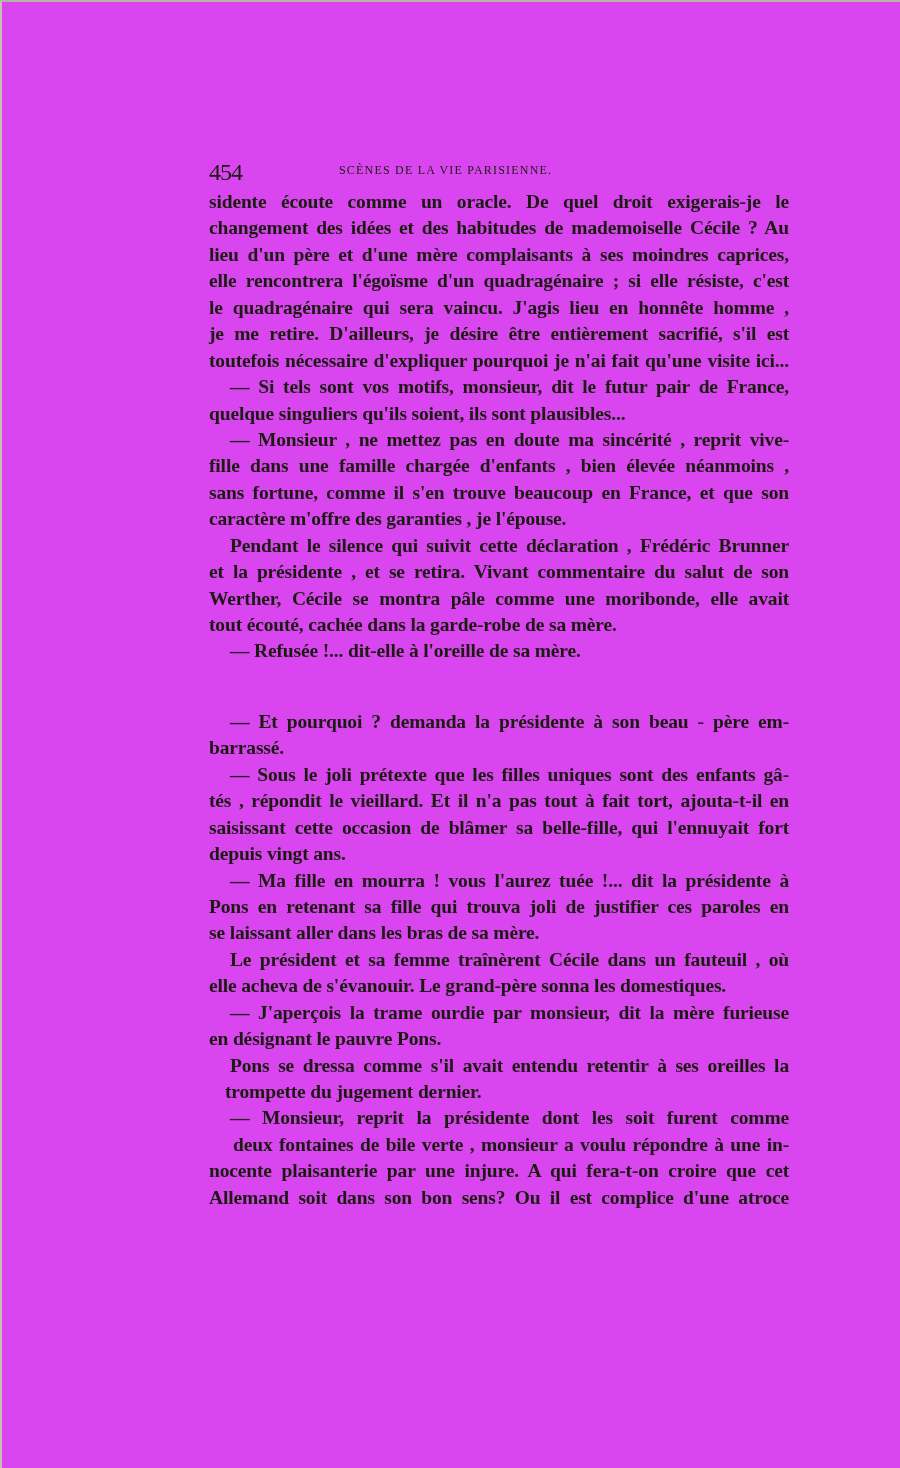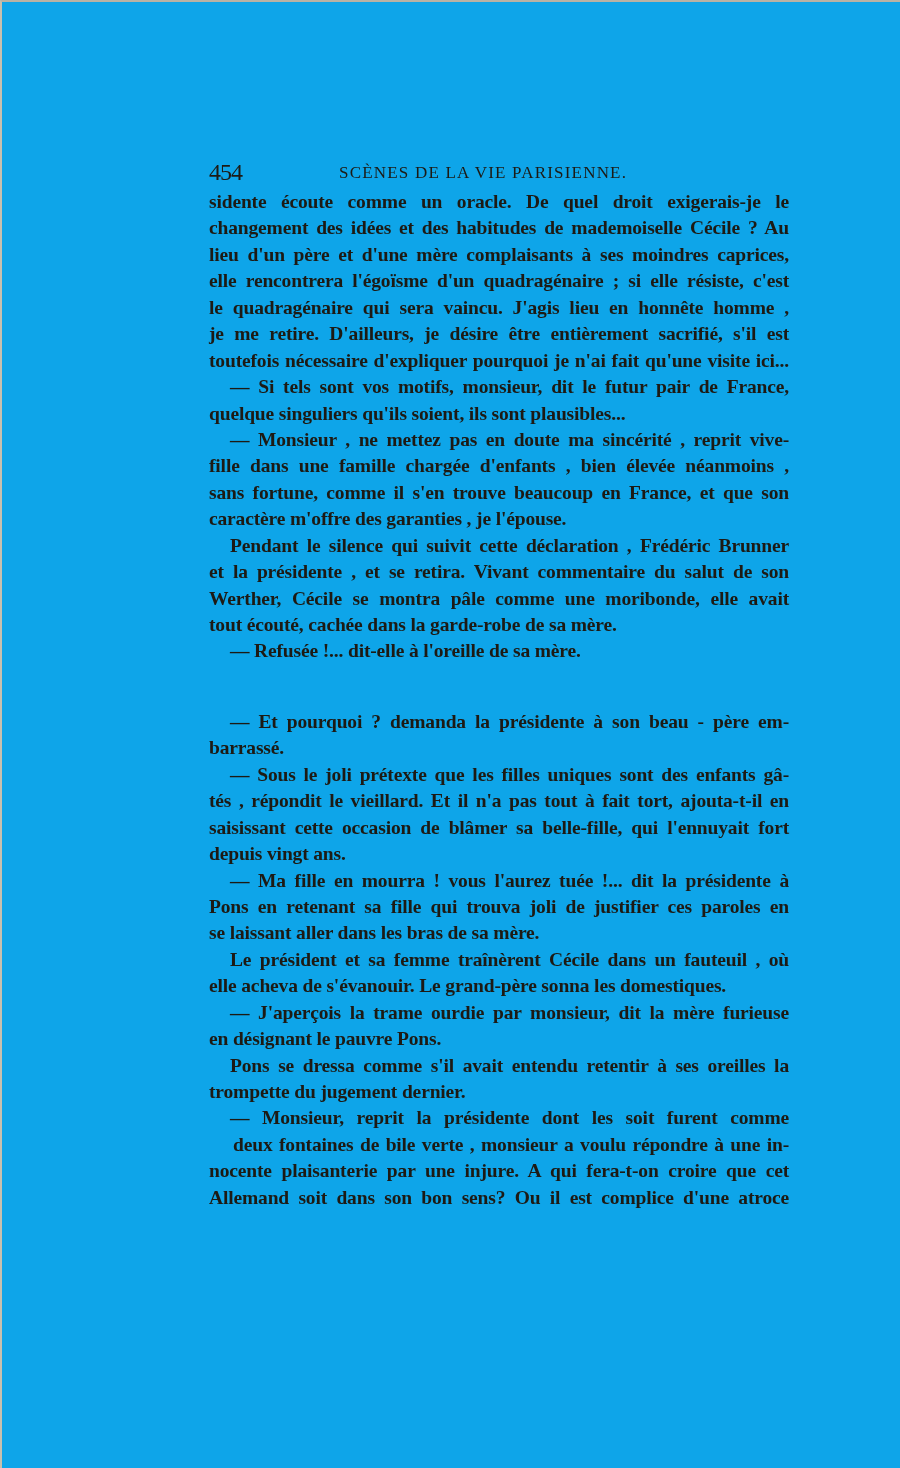--- a/index.html
+++ b/index.html
@@ -6,32 +6,32 @@
   body {
     width: 900px; height: 1468px; overflow: hidden;
     background: #fbe7b9;
     position: relative;
     font-family: "Liberation Serif", "DejaVu Serif", serif;
     color: #1d1a14;
   }
   .page {
     position: absolute; left: 0; top: 0; width: 898px; height: 1466px;
     border-top: 2px solid #b9b2a4; border-left: 2px solid #c8c0ae;
-    background: #0ea5e9;
+    background: #d946ef;
   }
   .running-head {
     position: absolute; left: 207px; top: 157px; width: 580px; height: 28px;
   }
   .page-number {
     position: absolute; left: 0; top: 0;
     font-size: 24px; letter-spacing: -1px;
   }
   .running-title {
     position: absolute; left: 130px; top: 4px;
-    font-size: 17px; letter-spacing: 1.2px; font-weight: normal;
+    font-size: 12px; letter-spacing: 1.2px; font-weight: normal;
   }
   .text-block {
     position: absolute; left: 207px; top: 187px; width: 580px; font-weight: bold;
   }
   .line {
     height: 26.45px; line-height: 26.45px;
     font-size: 19.5px;
     white-space: nowrap;
     text-align: justify; text-align-last: justify;
     letter-spacing: -0.15px;
@@ -73,19 +73,19 @@
       <div class="line" style="white-space: nowrap;">saisissant cette occasion de blâmer sa belle-fille, qui l'ennuyait fort</div>
       <div class="line last" style="white-space: nowrap;">depuis vingt ans.</div>
       <div class="line indent" style="white-space: nowrap;">— Ma fille en mourra ! vous l'aurez tuée !... dit la présidente à</div>
       <div class="line" style="white-space: nowrap;">Pons en retenant sa fille qui trouva joli de justifier ces paroles en</div>
       <div class="line last" style="white-space: nowrap;">se laissant aller dans les bras de sa mère.</div>
       <div class="line indent" style="white-space: nowrap;">Le président et sa femme traînèrent Cécile dans un fauteuil , où</div>
       <div class="line last" style="white-space: nowrap;">elle acheva de s'évanouir. Le grand-père sonna les domestiques.</div>
       <div class="line indent" style="white-space: nowrap;">— J'aperçois la trame ourdie par monsieur, dit la mère furieuse</div>
       <div class="line last" style="white-space: nowrap;">en désignant le pauvre Pons.</div>
       <div class="line indent" style="white-space: nowrap;">Pons se dressa comme s'il avait entendu retentir à ses oreilles la</div>
-      <div class="line last" style="white-space: nowrap;">trompette du jugement dernier.</div>
+      <div class="line last" style="white-space: nowrap; margin-left: 16px;">trompette du jugement dernier.</div>
       <div class="line indent" style="white-space: nowrap;">— Monsieur, reprit la présidente dont les soit furent comme</div>
       <div class="line" style="white-space: nowrap; margin-left: 24px;">deux fontaines de bile verte , monsieur a voulu répondre à une in-</div>
       <div class="line" style="white-space: nowrap;">nocente plaisanterie par une injure. A qui fera-t-on croire que cet</div>
       <div class="line" style="white-space: nowrap;">Allemand soit dans son bon sens? Ou il est complice d'une atroce</div>
     </div>
 </div>
 
 </body></html>

